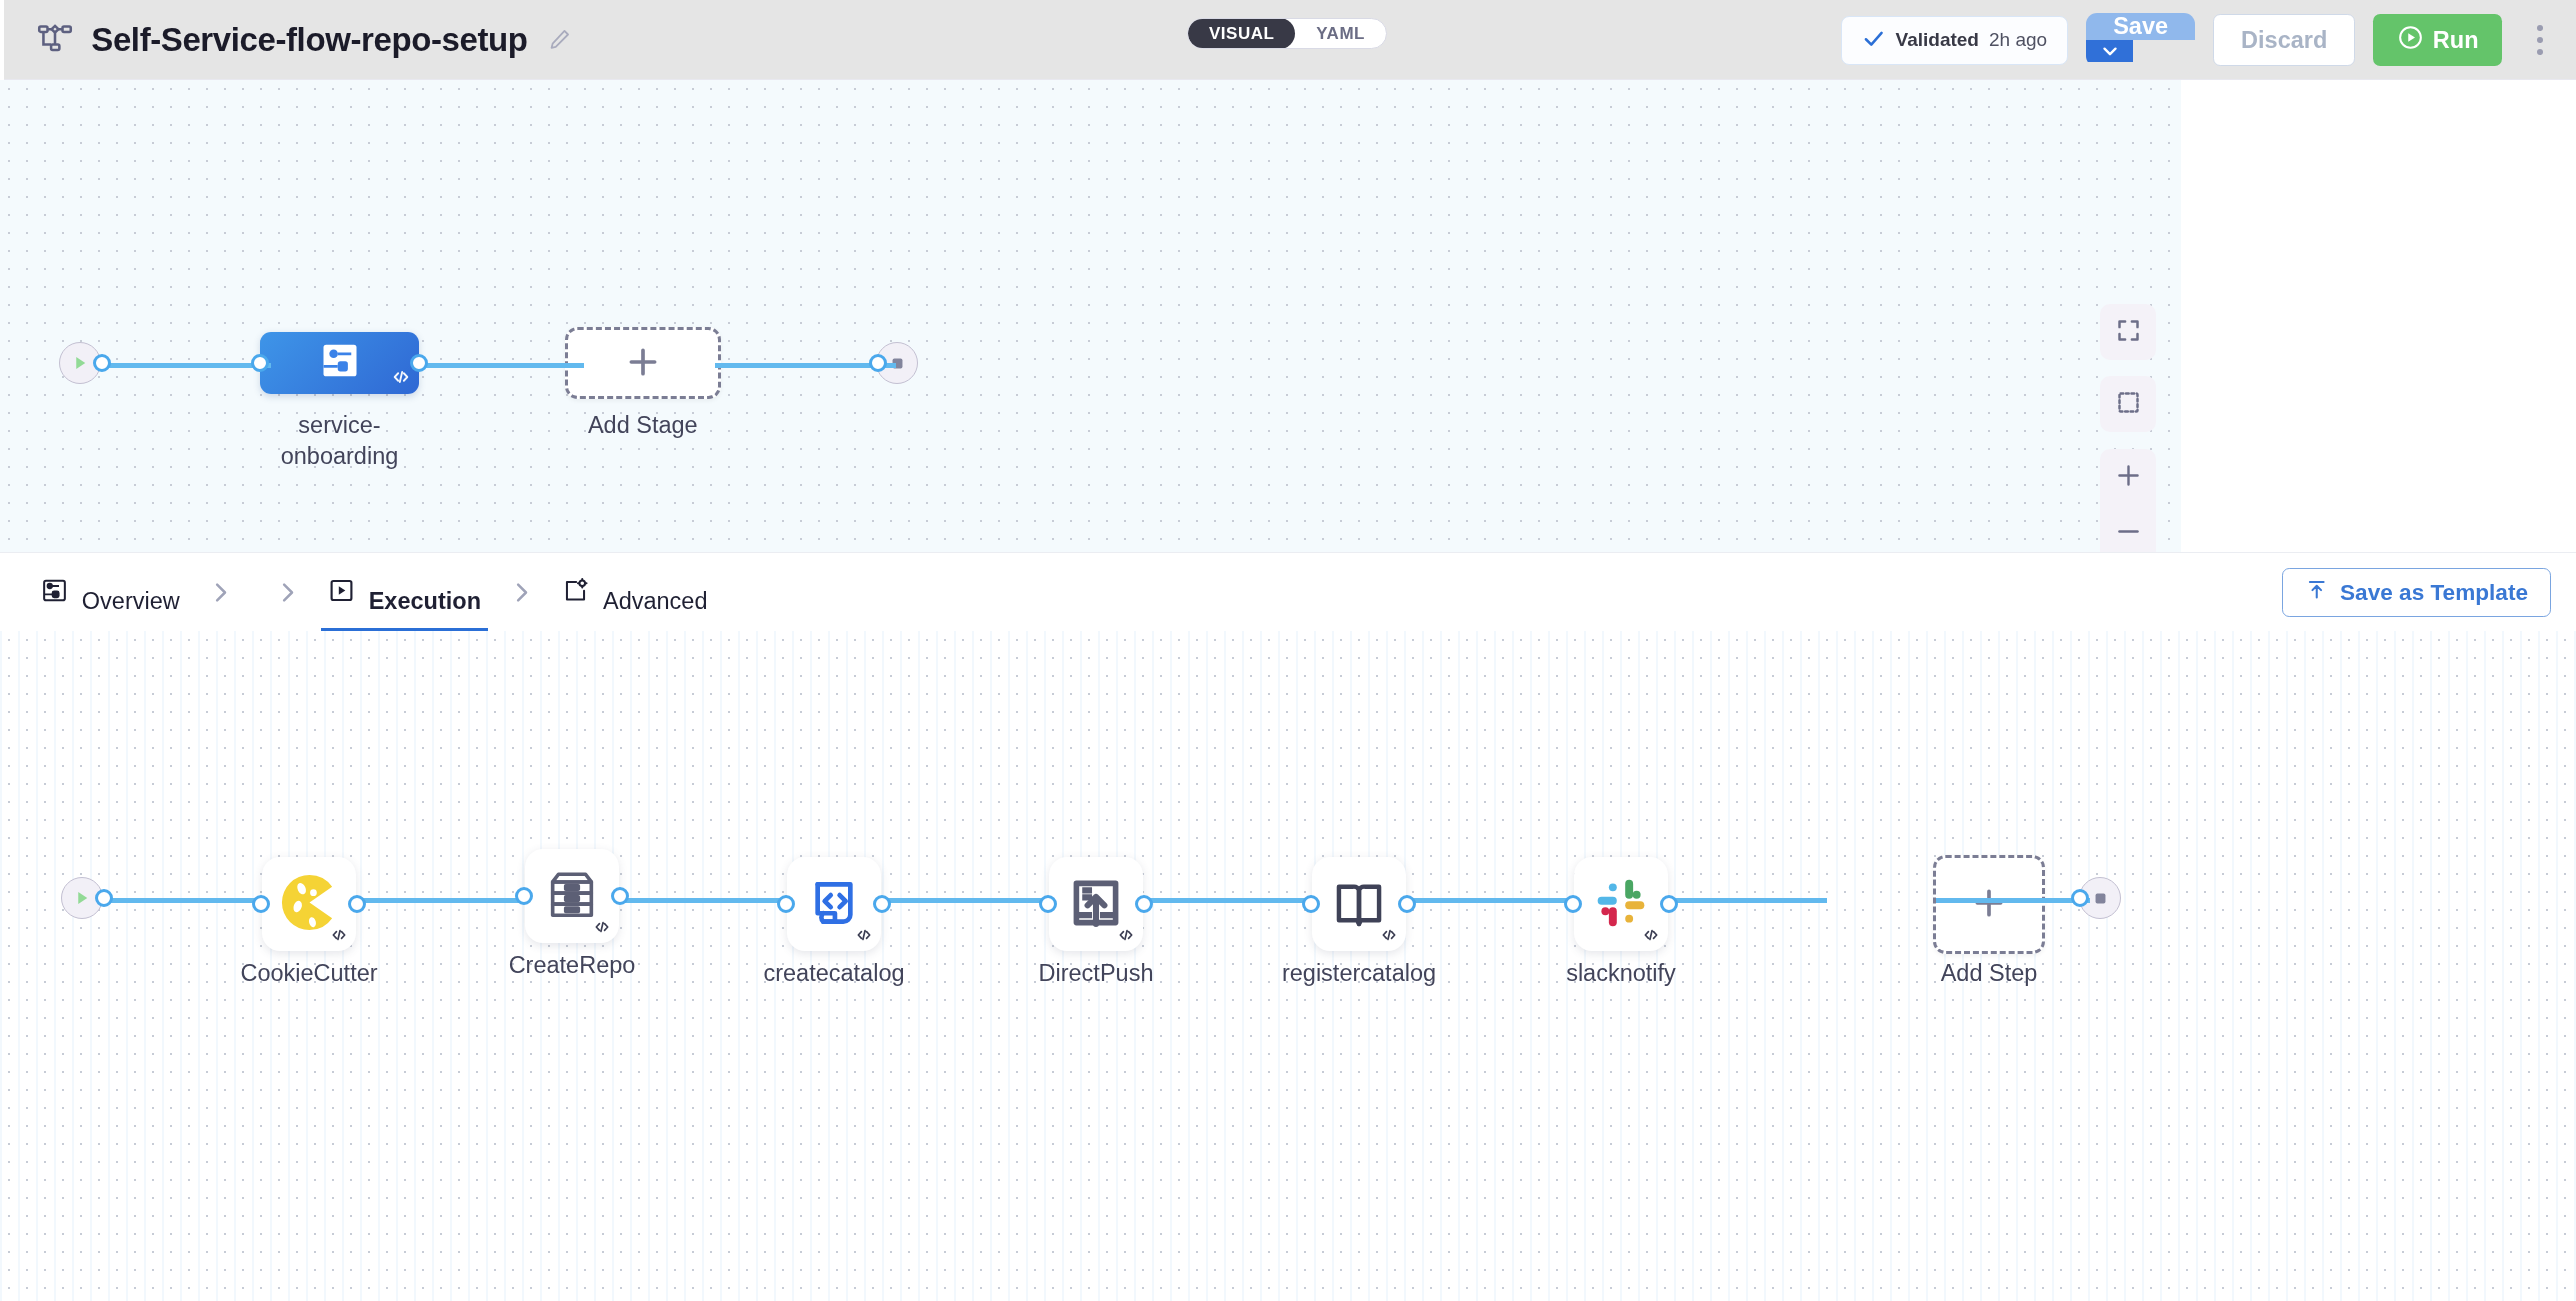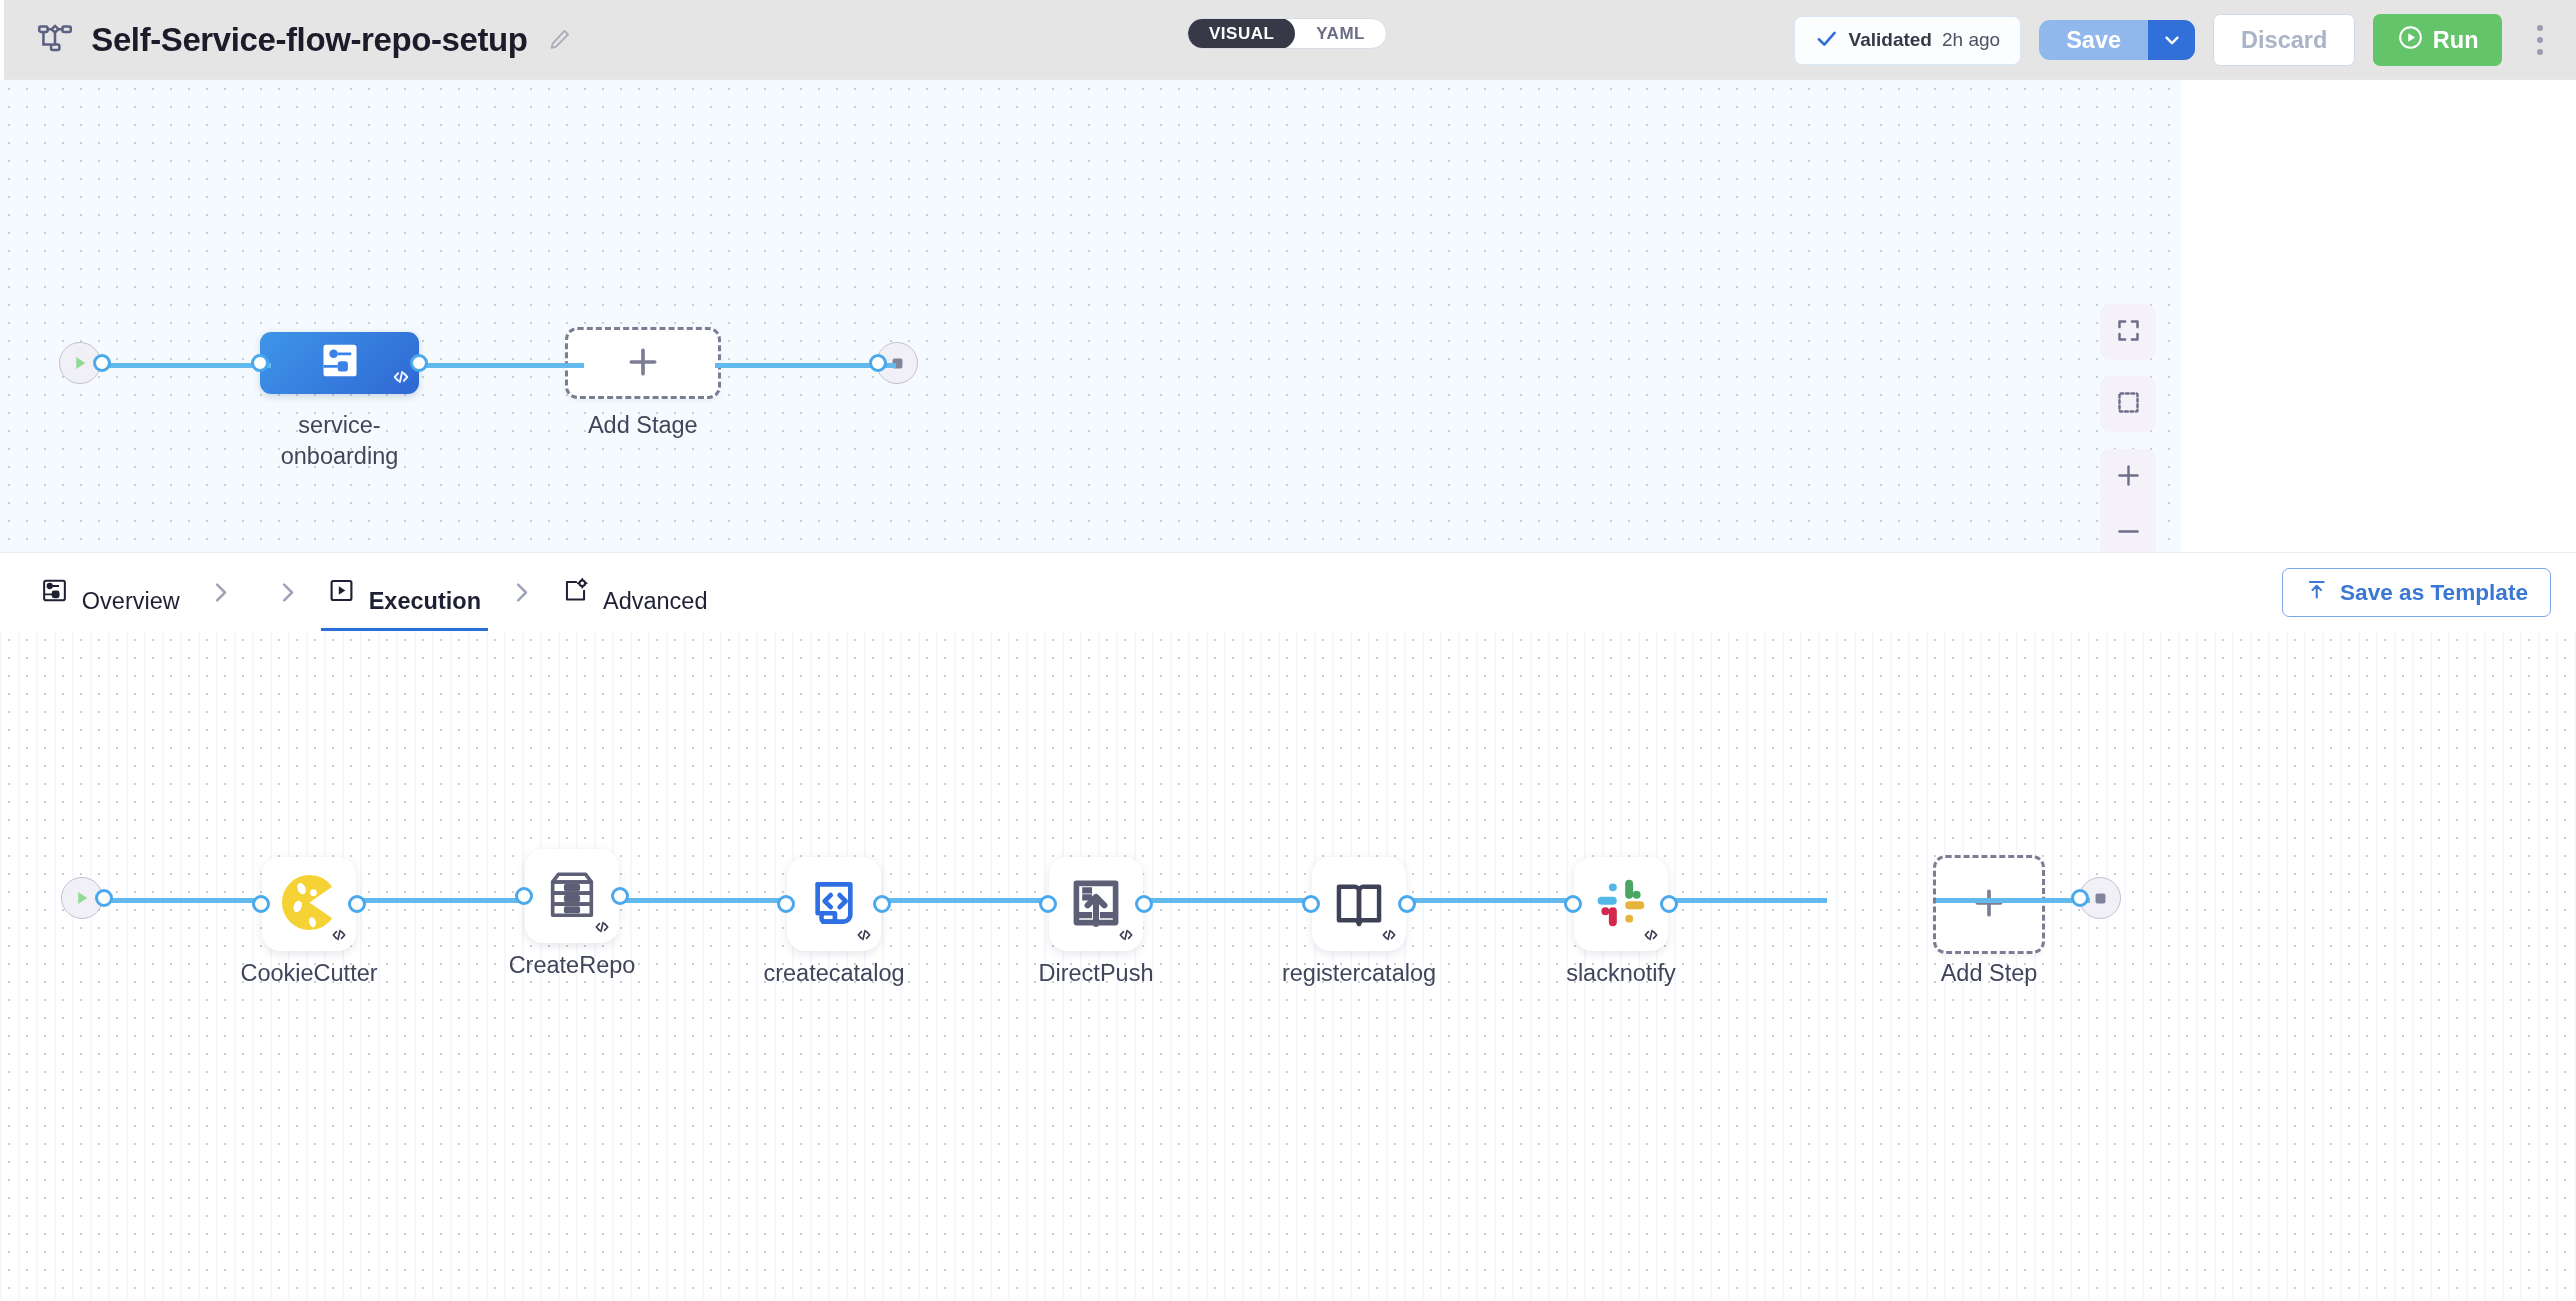--- a/index.html
+++ b/index.html
@@ -46,21 +46,21 @@
     display: flex; align-items: center; gap: 18px;
   }
   .validated-badge {
     display: flex; align-items: center; gap: 10px;
     height: 49px; padding: 0 20px;
     border: 0.9px solid #d9e6f7; border-radius: 8.1px; background: #fcfdff;
   }
   .validated-label { font-size: 19px; font-weight: bold; color: #383946; }
   .validated-time { font-size: 19px; color: #4f5162; }
 
-  .save-split { display: flex; height: 40px; border-radius: 11px; overflow: hidden; }
+  .save-split { display: flex; height: 54px; border-radius: 11px; overflow: hidden; flex-direction: column; }
   .save-btn {
     background: #90b8ec; color: #ffffff; font-size: 23.5px; font-weight: bold;
     width: 109px; display: flex; align-items: center; justify-content: center; cursor: pointer;
   }
   .save-caret {
     background: #3070d8; width: 47px; display: flex; align-items: center; justify-content: center; cursor: pointer;
   }
   .discard-btn {
     height: 52px; padding: 0 27px; border: 0.9px solid #cfd9e8; border-radius: 7.2px;
     background: #ffffff; color: #a9b4c6; font-size: 23.5px; font-weight: bold;

